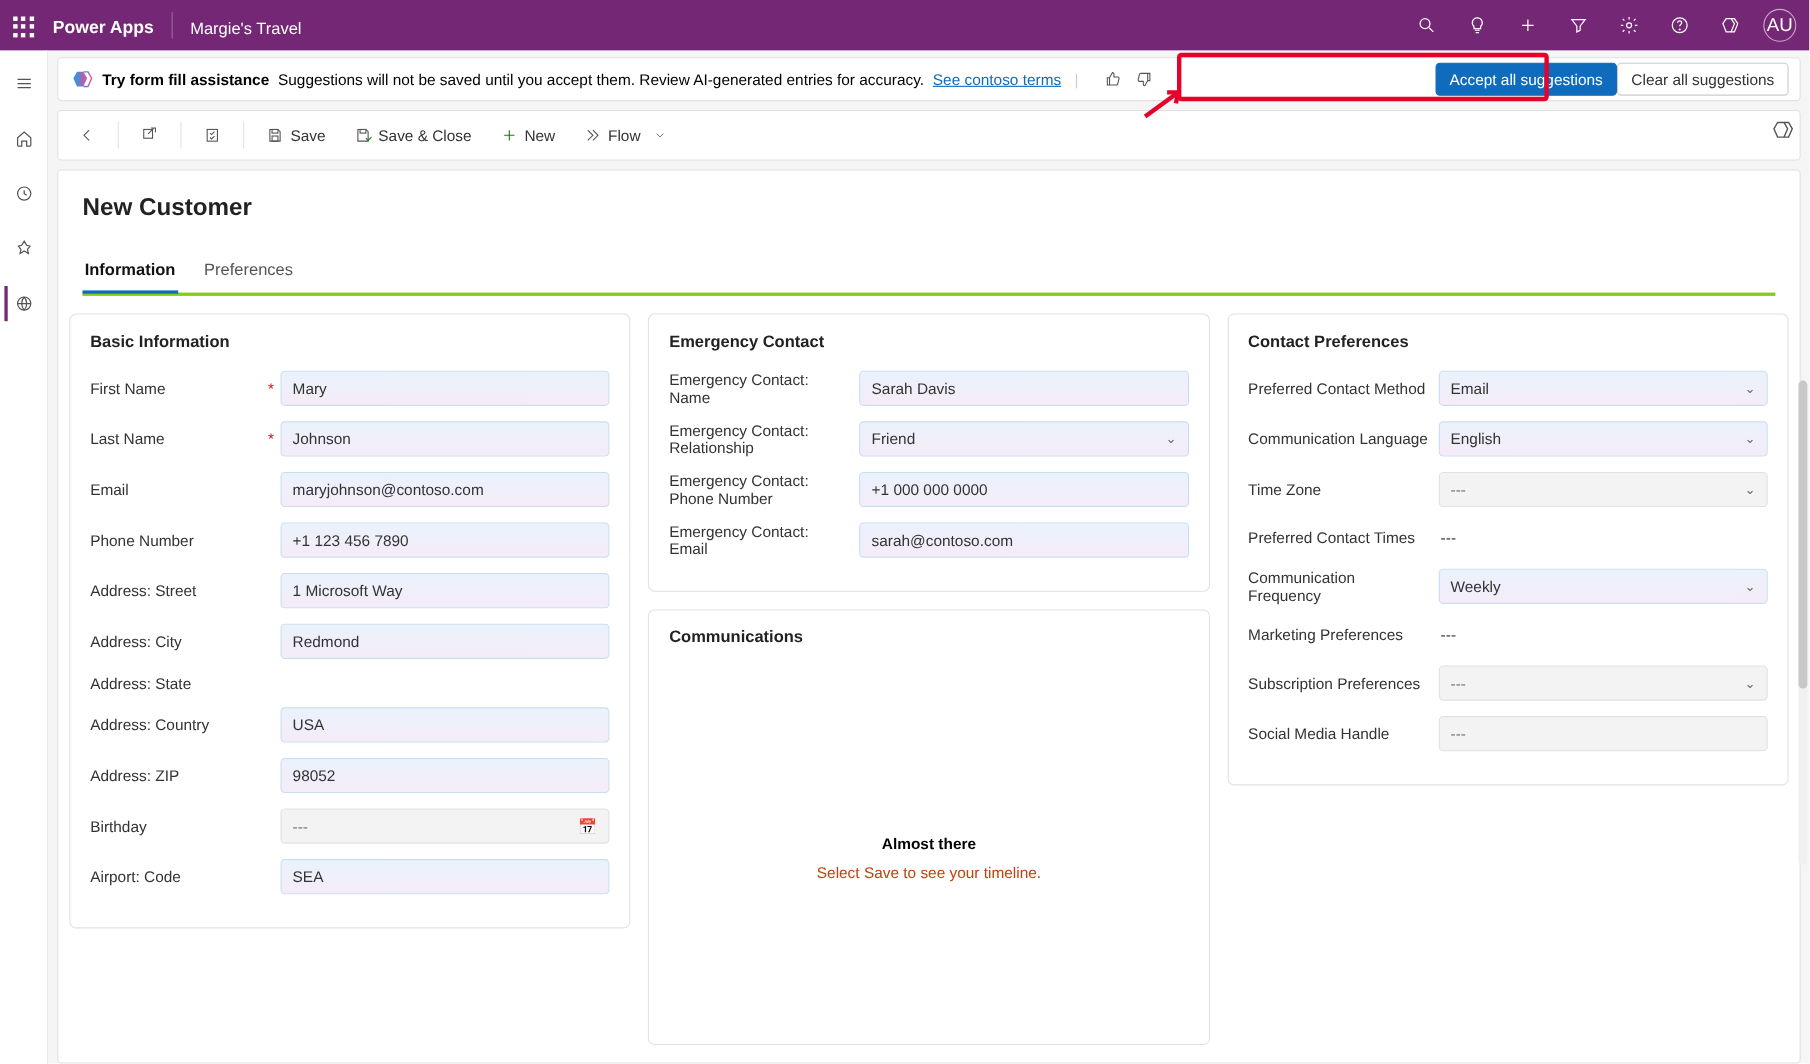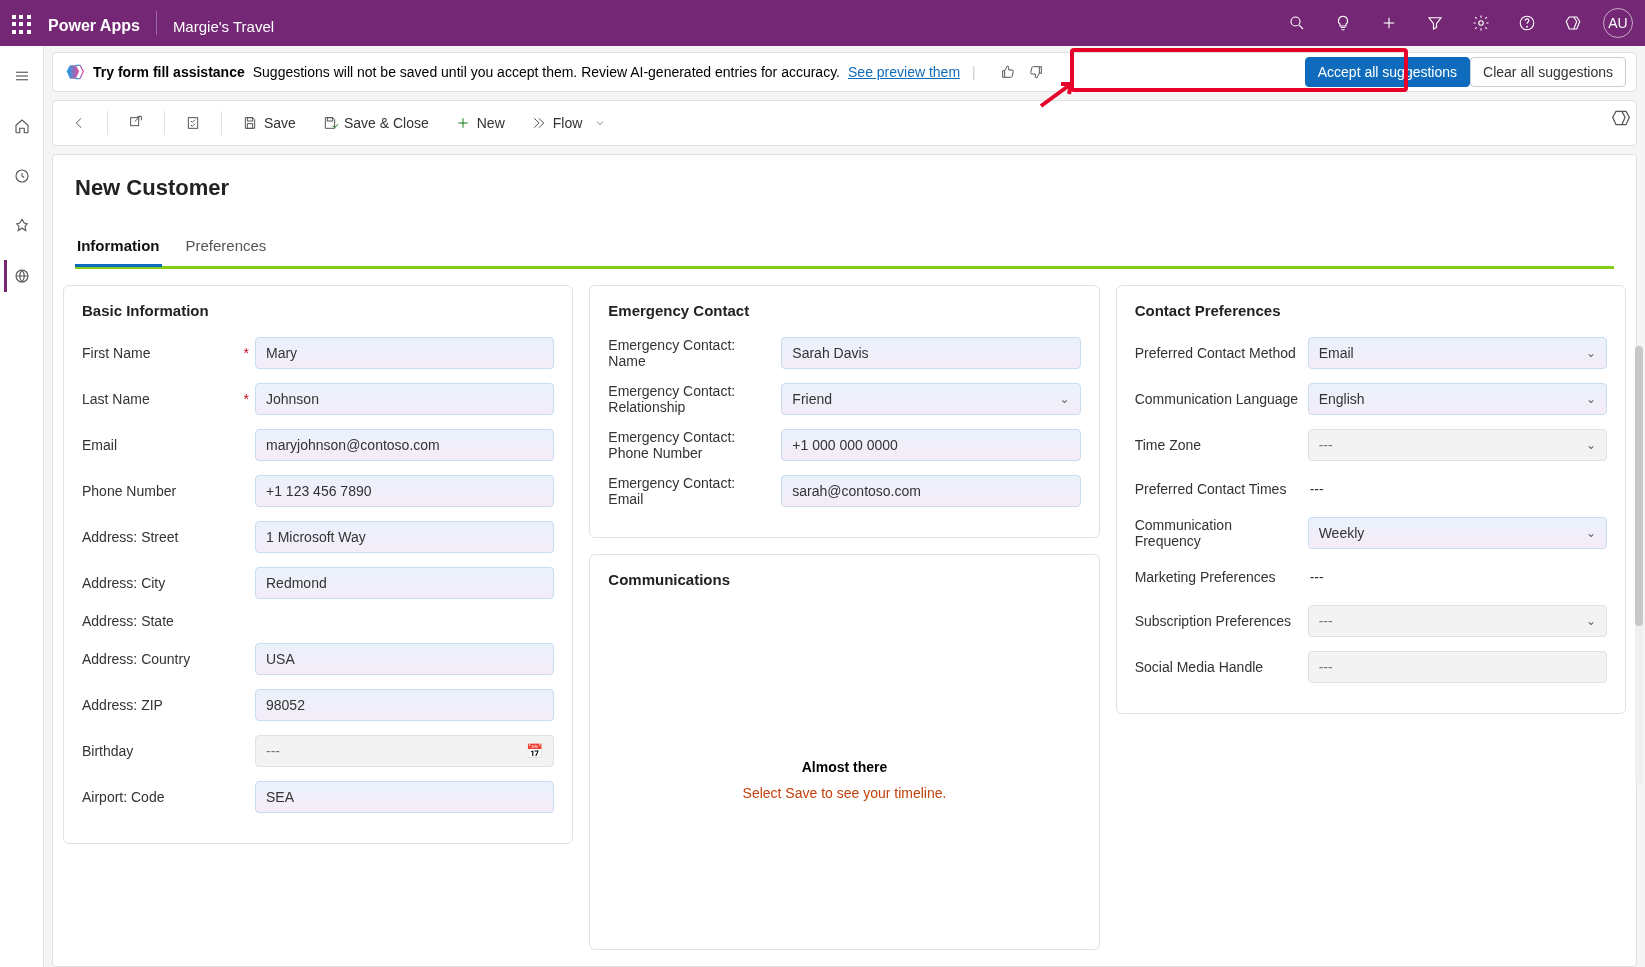--- a/index.html
+++ b/index.html
@@ -8,21 +8,21 @@
 .topbar { background: #742774; height: 46px; display: flex; align-items: center; color: #fff; padding: 0 12px; }
 .topbar-left { display: flex; align-items: flex-end; gap: 16px; }
 .waffle { width: 20px; height: 20px; display: grid; grid-template-columns: repeat(3,1fr); gap: 2px; cursor: pointer; }
 .waffle span { background: #fff; width: 4px; height: 4px; }
 .app-title { font-size: 16px; font-weight: 600; }
 .divider-v { width: 1px; height: 24px; background: rgba(255,255,255,0.3); }
 .env-name { font-size: 15px; font-weight: 400; }
 .topbar-right { margin-left: auto; display: flex; align-items: center; gap: 14px; }
 .top-icon { width: 32px; height: 32px; display: flex; align-items: center; justify-content: center; cursor: pointer; color: #fff; }
 .top-icon svg { width: 18px; height: 18px; stroke: #fff; fill: none; stroke-width: 1.5; }
-.avatar { width: 30px; height: 30px; border-radius: 50%; border: 1px solid rgba(255,255,255,0.6); display: flex; align-items: center; justify-content: center; font-size: 14px; }
+.avatar { width: 30px; height: 30px; border-radius: 50%; border: 1px solid rgba(255,255,255,0.6); display: flex; align-items: center; justify-content: center; font-size: 17px; }
 
 .leftrail { position: absolute; left: 0; top: 46px; width: 44px; height: calc(100% - 46px); background: #fff; border-right: 1px solid #e1e1e1; display: flex; flex-direction: column; align-items: center; padding-top: 14px; gap: 18px; }
 .rail-icon { width: 32px; height: 32px; display: flex; align-items: center; justify-content: center; cursor: pointer; color: #555; }
 .rail-icon svg { width: 18px; height: 18px; stroke: #555; fill: none; stroke-width: 1.5; }
 .rail-icon.active { border-left: 3px solid #742774; margin-left: -3px; }
 
 .main { position: absolute; left: 44px; top: 46px; right: 0; bottom: 0; background: #f5f5f5; overflow: hidden; }
 
 .banner { background: #fff; border: 1px solid #e1e1e1; margin: 6px 8px 0 8px; height: 40px; display: flex; align-items: center; padding: 0 12px; gap: 8px; font-size: 14px; border-radius: 4px; position: relative; }
 .copilot-ico { width: 20px; height: 20px; }
@@ -181,21 +181,21 @@
           <linearGradient id="g1">
             <stop offset="0" stop-color="#0ea5e9"></stop>
             <stop offset="1" stop-color="#ec4899"></stop>
           </linearGradient>
         </defs>
         <path d="M6 4h7l4 7-4 9H6l-4-9z" fill="url(#g1)"></path>
         <path d="M13 4h5l4 7-4 9h-5" fill="none" stroke="url(#g1)" stroke-width="1.5"></path>
       </svg>
     <span class="banner-strong">Try form fill assistance</span>
     <span> Suggestions will not be saved until you accept them. Review AI-generated entries for accuracy. </span>
-    <span class="banner-link">See preview them</span>
+    <span class="banner-link">See contoso terms</span>
     <span style="color:#ccc;margin:0 4px;">|</span>
     <div class="thumbs">
       <div class="thumb-btn">
           <svg viewBox="0 0 24 24">
             <path d="M7 10v10H4V10zM7 10l4-7a2 2 0 012 2v4h5a2 2 0 012 2l-2 8a2 2 0 01-2 1H7"></path>
           </svg>
         </div>
       <div class="thumb-btn">
           <svg viewBox="0 0 24 24">
             <path d="M17 14V4h3v10zM17 14l-4 7a2 2 0 01-2-2v-4H6a2 2 0 01-2-2l2-8a2 2 0 012-1h9"></path>

